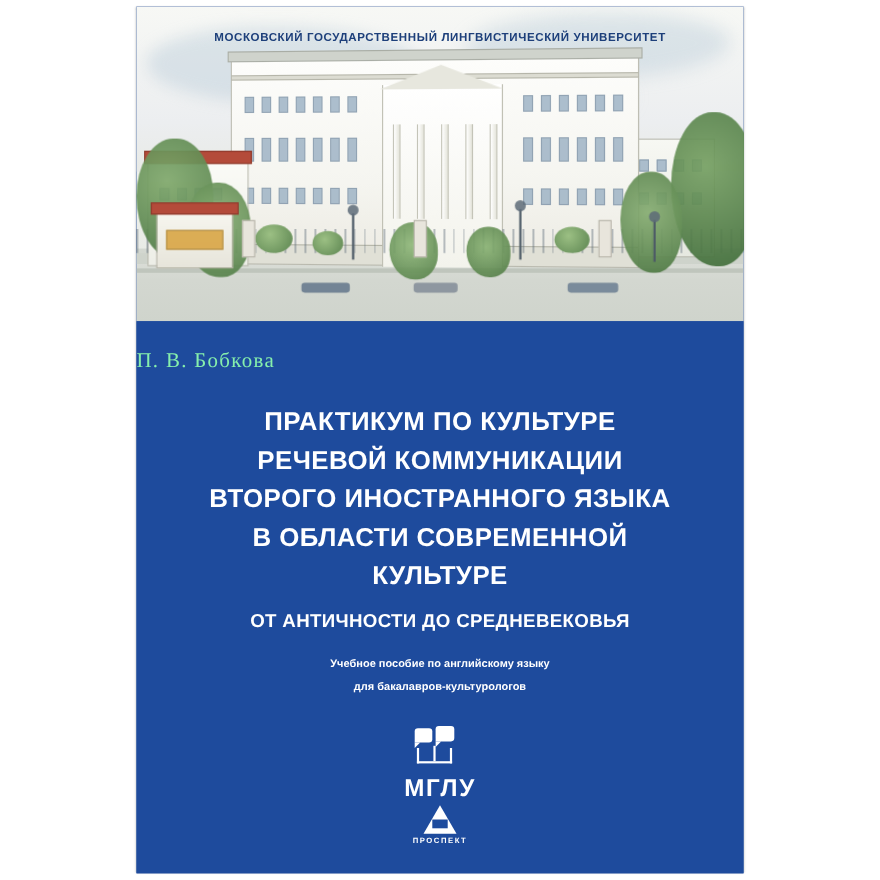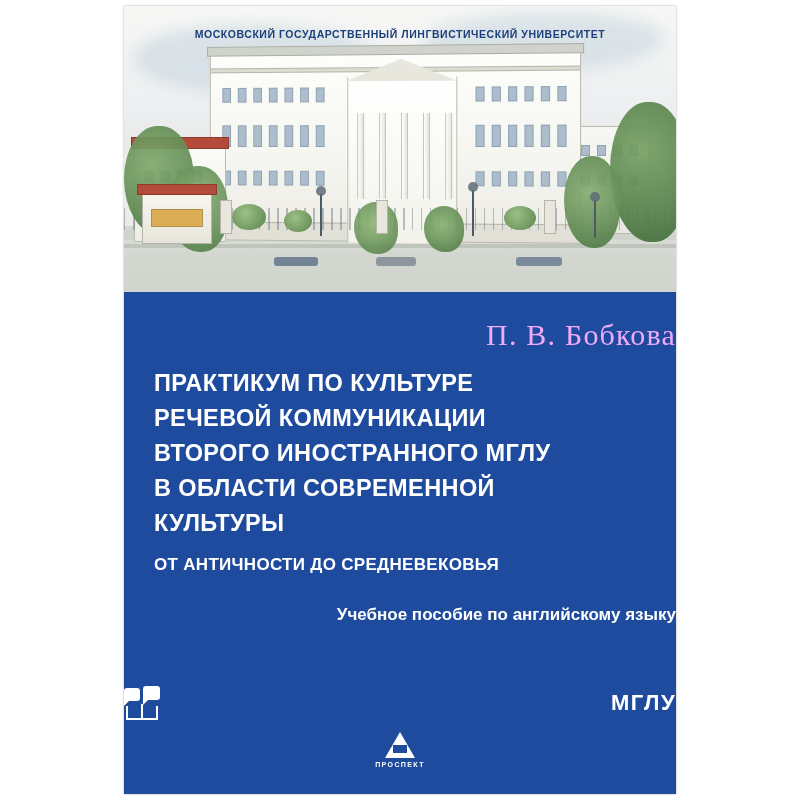--- a/index.html
+++ b/index.html
@@ -306,69 +306,70 @@
     top: 286px;
     width: 100%;
     height: 502px;
     background: #1e4b9d;
   }
   .author {
     position: absolute;
     left: 0;
     top: 26px;
     width: 100%;
-    text-align: right;
-    color: #f0abfc;
+    text-align: left;
+    color: #86efac;
     font-family: "Liberation Serif", serif;
-    font-size: 30px;
+    font-size: 19px;
     letter-spacing: 1.2px;
   }
   .title-block {
     position: absolute;
     left: 30px;
     top: 74px;
     width: 492px;
-    text-align: left;
+    text-align: center;
     color: #ffffff;
   }
   .title-line {
     font-size: 23.5px;
     font-weight: bold;
     letter-spacing: 0.4px;
     line-height: 35px;
     white-space: nowrap;
   }
   .subtitle {
     margin-top: 14px;
     font-size: 17px;
     font-weight: bold;
     letter-spacing: 0.3px;
     white-space: nowrap;
   }
   .annotation {
     position: absolute;
     left: 0;
-    top: 312px;
-    width: 100%;
-    text-align: right;
+    top: 301px;
+    width: 100%;
+    text-align: center;
     color: #ffffff;
-    font-size: 17px;
+    font-size: 10px;
     line-height: 21px;
     font-weight: bold;
   }
   
   .logo-mglu {
     position: absolute;
     left: 0;
-    top: 394px;
+    top: 368px;
     width: 100%;
     display: flex;
     align-items: center;
-    justify-content: space-between;
+    justify-content: flex-end;
     gap: 10px;
+    flex-direction: column;
   }
   .logo-mark {
     position: relative;
     width: 46px;
     height: 34px;
   }
   .logo-mark .sp {
     position: absolute;
     background: #ffffff;
     border-radius: 3px 3px 3px 0;
@@ -593,28 +594,29 @@
       <div class="car" style="left:392px; width:46px; background:#64788d;"></div>
     </div>
 
     <div class="blue-panel">
 
       <div class="author">П. В. Бобкова</div>
 
       <div class="title-block">
         <div class="title-line">ПРАКТИКУМ ПО КУЛЬТУРЕ</div>
         <div class="title-line">РЕЧЕВОЙ КОММУНИКАЦИИ</div>
-        <div class="title-line">ВТОРОГО ИНОСТРАННОГО МГЛУ</div>
+        <div class="title-line">ВТОРОГО ИНОСТРАННОГО ЯЗЫКА</div>
         <div class="title-line">В ОБЛАСТИ СОВРЕМЕННОЙ</div>
-        <div class="title-line">КУЛЬТУРЫ</div>
+        <div class="title-line">КУЛЬТУРЕ</div>
         <div class="subtitle">ОТ АНТИЧНОСТИ ДО СРЕДНЕВЕКОВЬЯ</div>
       </div>
 
       <div class="annotation">
         <div>Учебное пособие по английскому языку</div>
+        <div>для бакалавров-культурологов</div>
       </div>
 
       <div class="logo-mglu">
         <div class="logo-mark">
           <span class="sp sp1"></span>
           <span class="sp sp2"></span>
           <span class="logo-book"></span>
         </div>
         <div class="logo-text">МГЛУ</div>
       </div>

